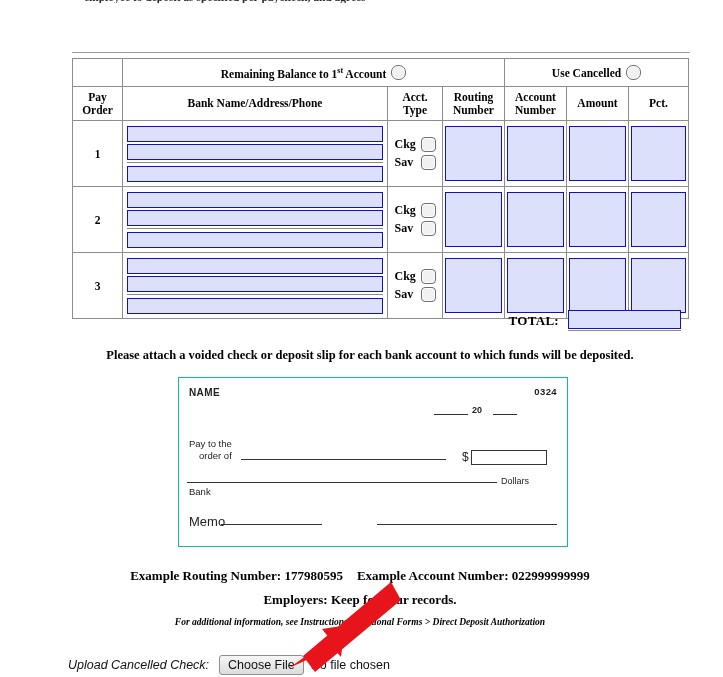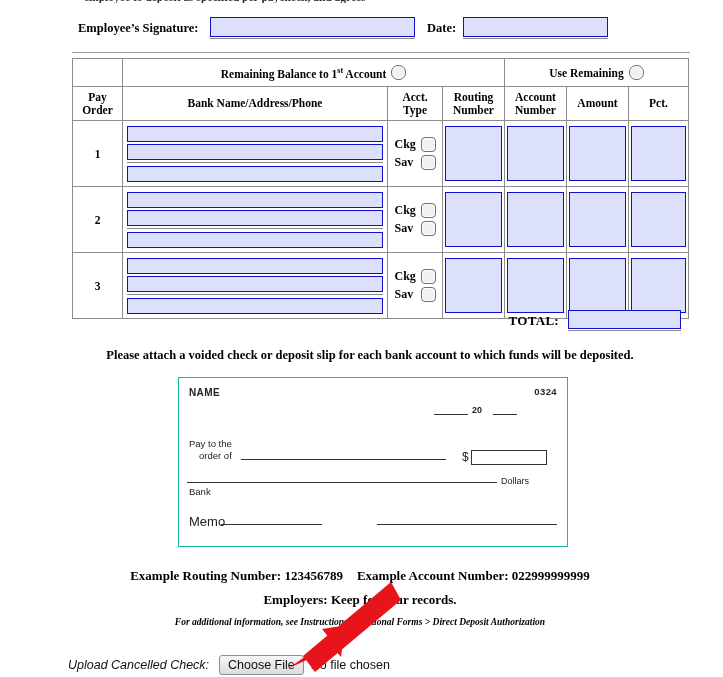--- a/index.html
+++ b/index.html
@@ -154,28 +154,20 @@
   
   .arrow{position:absolute;left:0;top:0;width:723px;height:677px;pointer-events:none;}
 </style>
 </head>
 <body>
 
 <div class="page">
 
   <div class="toplinecut">employee to deposit as specified per paycheck, and agrees</div>
 
-  <div class="sigrow">
-    <div class="lbl sig-label">Employee’s Signature:</div>
-    <div class="fld sig-field"></div>
-    <div class="ul sig-ul"></div>
-    <div class="lbl date-label">Date:</div>
-    <div class="fld date-field"></div>
-    <div class="ul date-ul"></div>
-  </div>
 
   <div class="hr-top"></div>
 
   <div class="tbl">
     <table>
       <colgroup>
         <col class="c-pay">
           <col class="c-bank">
           <col class="c-acct">
         <col class="c-rout">
@@ -187,21 +179,21 @@
           <tr class="hdr1">
         <td></td>
         <td colspan="3">
           <div class="hdrinner">
             <span><span>Remaining Balance to 1</span><span class="sup">st</span><span> Account</span></span>
             <span class="radio"></span>
           </div>
         </td>
         <td colspan="3">
           <div class="hdrinner">
-            <span>Use Remaining</span>
+            <span>Use Cancelled</span>
             <span class="radio"></span>
           </div>
         </td>
       </tr>
       <tr class="hdr2">
         <td>
           <div>Pay</div>
           <div>Order</div>
         </td>
         <td>Bank Name/Address/Phone</td>
@@ -358,21 +350,21 @@
     <div class="chk-dollarline"></div>
     <div class="chk-dollars">Dollars</div>
     <div class="chk-bank">Bank</div>
     <div class="chk-memo">Memo</div>
     <div class="chk-memoline"></div>
     <div class="chk-sigline"></div>
   </div>
 
   <div class="ex-line">
     <span>Example Routing Number:</span>
-    <span>123456789</span><span class="sp"></span><span>Example Account Number:</span>
+    <span>177980595</span><span class="sp"></span><span>Example Account Number:</span>
     <span>022999999999</span>
   </div>
   <div class="emp-line">Employers: Keep for your records.</div>
   <div class="addl-line">For additional information, see Instructions: Additional Forms &gt; Direct Deposit Authorization</div>
 
   <div class="uprow">
     <span class="up-label">Upload Cancelled Check:</span>
     <span class="choose-btn">Choose File</span>
     <span class="no-file">No file chosen</span>
   </div>

